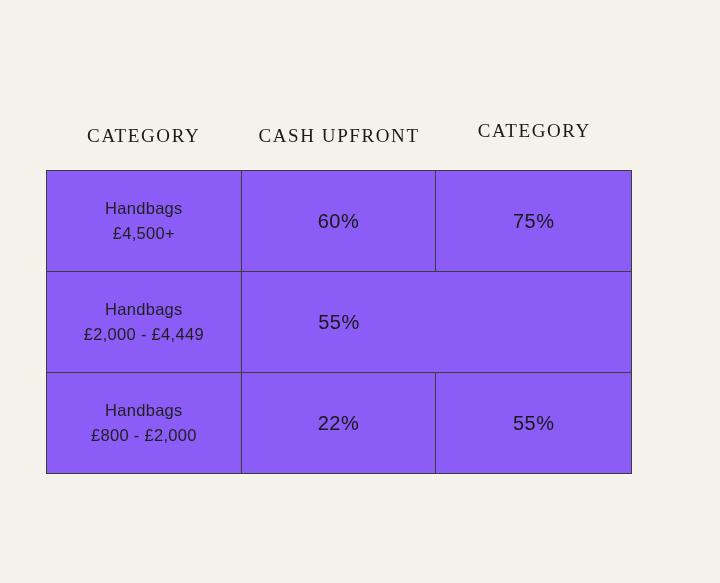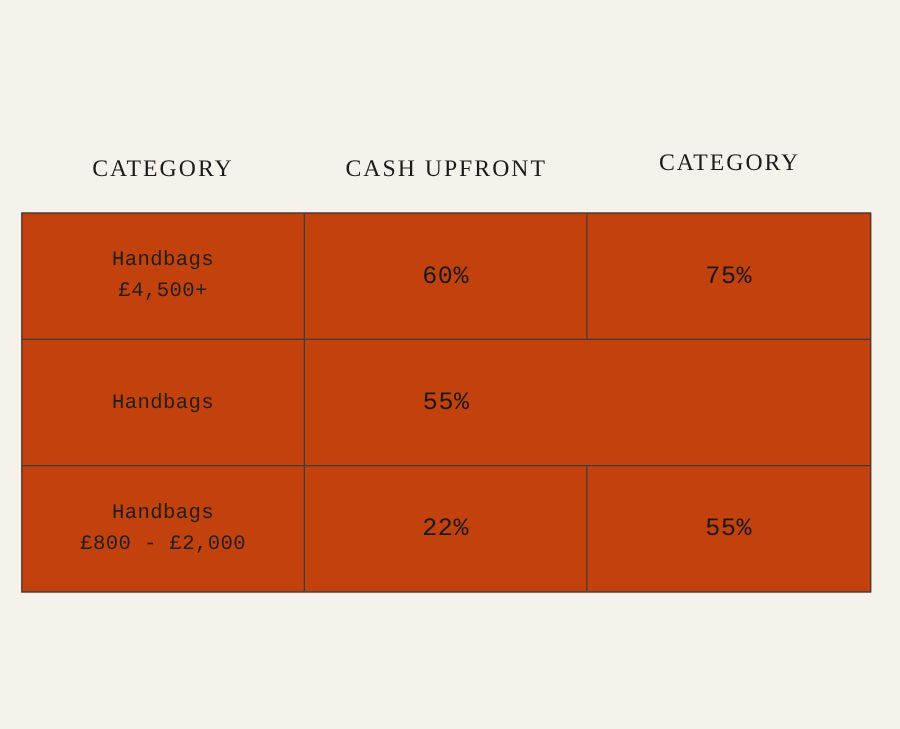--- a/index.html
+++ b/index.html
@@ -9,23 +9,23 @@
   body {
     width: 720px;
     height: 583px;
     position: relative;
     background: #f5f2ec;
     font-family: "Liberation Sans", sans-serif;
     overflow: hidden;
   }
   .stage {
     position: absolute;
-    left: 17px;
+    left: 46px;
     top: 118px;
-    width: 680px;
+    width: 586px;
   }
   .header-row {
     display: grid;
     grid-template-columns: 1fr 1fr 1fr;
     height: 36px;
     margin-bottom: 16px;
   }
   .header-cell {
     display: flex;
     align-items: center;
@@ -34,22 +34,21 @@
     font-size: 19px;
     letter-spacing: 1.6px;
     color: #1b1b1b;
     white-space: nowrap;
   }
   .header-cell.raised {
     transform: translateY(-5px);
   }
   .rate-table {
     border: 1.6px solid #3e3c39;
-    background: #c2410c;
-    font-family: Liberation Mono, monospace;
+    background: #8b5cf6;
   }
   .rate-row {
     display: grid;
     grid-template-columns: 1fr 1fr 1fr;
     height: 100px;
     border-bottom: 1.4px solid #3e3c39;
   }
   .rate-row:last-child {
     border-bottom: none;
   }
@@ -97,20 +96,21 @@
         <span class="pct">60%</span>
       </div>
       <div class="cell">
         <span class="pct">75%</span>
       </div>
     </div>
 
     <div class="rate-row">
       <div class="cell">
         <span class="cat-line1">Handbags</span>
+        <span class="cat-line2">£2,000 - £4,449</span>
       </div>
       <div class="cell">
         <span class="pct">55%</span>
       </div>
     </div>
 
     <div class="rate-row">
       <div class="cell">
         <span class="cat-line1">Handbags</span>
         <span class="cat-line2">£800 - £2,000</span>

